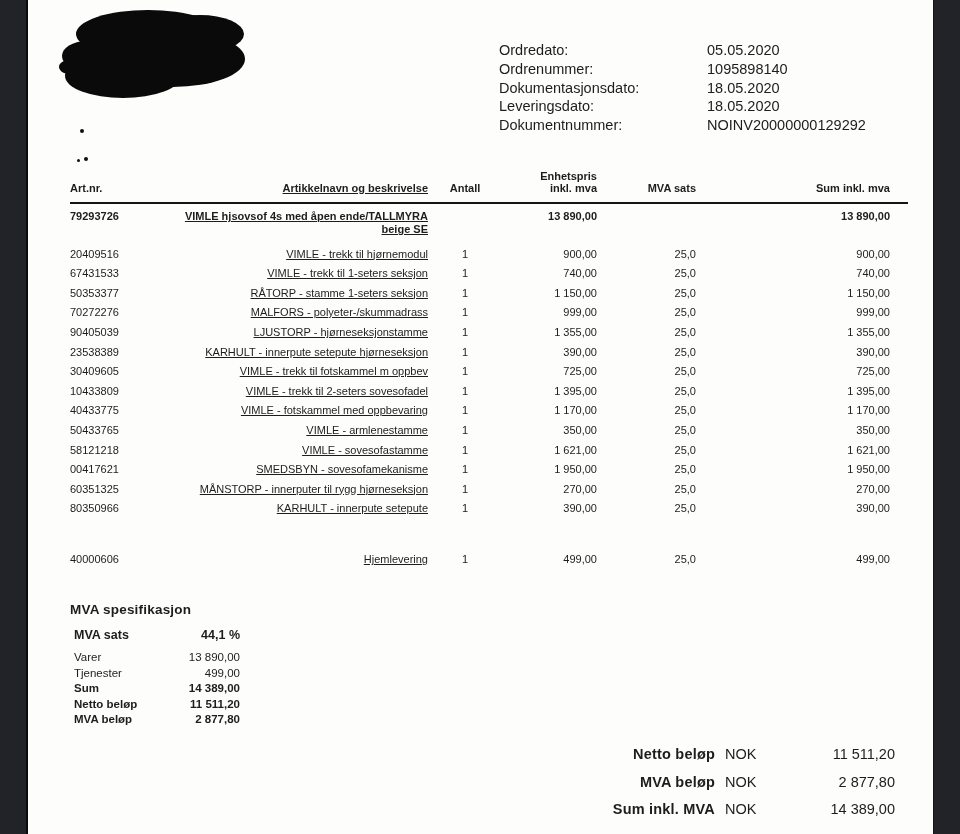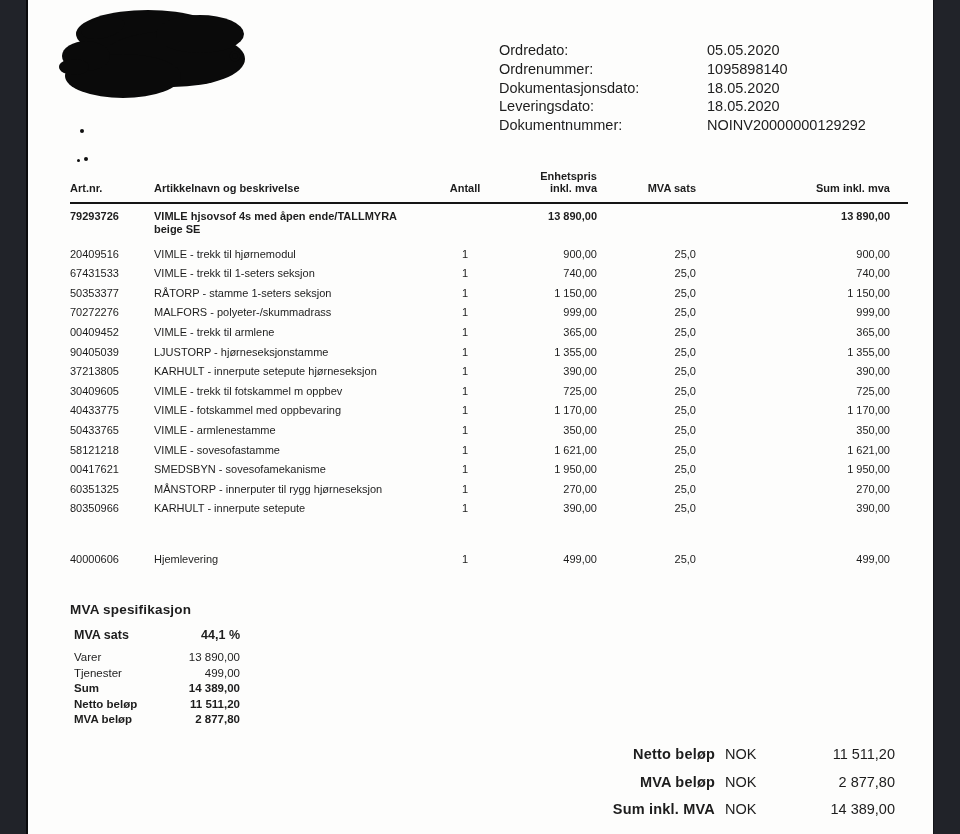--- a/index.html
+++ b/index.html
@@ -33,21 +33,21 @@
   table.items {
     position:absolute; left:42px; top:170px; width:820px;
     border-collapse:collapse; table-layout:fixed;
     font-size:11px;
   }
   table.items th {
     font-weight:bold; vertical-align:bottom;
     padding:0 0 13px 0; font-size:11px; line-height:12px;
   }
   .c-art  { width:84px;  text-align:left;  }
-  .c-name { width:274px; text-align:left;  }
+  .c-name { width:274px; text-align:right;text-decoration:underline;  }
   .c-qty  { width:74px;  text-align:center;}
   .c-unit { width:95px;  text-align:right; }
   .c-vat  { width:99px;  text-align:right; }
   .c-sum  { width:194px; text-align:right; }
   th.c-sum { padding-right:37px; }
   table.items tbody td { padding:3.3px 0; line-height:13px; vertical-align:top; }
   table.items tbody tr.bold td { font-weight:bold; padding-bottom:8px; }
   table.items tbody tr.gap td { padding-top:34.7px; }
   .header-rule {
     position:absolute; left:42px; top:202px; width:838px; height:2px;
@@ -162,50 +162,50 @@
         </tr>
         <tr>
           <td class="c-art">70272276</td>
           <td class="c-name">MALFORS - polyeter-/skummadrass</td>
           <td class="c-qty">1</td>
           <td class="c-unit">999,00</td>
           <td class="c-vat">25,0</td>
           <td class="c-sum">999,00</td>
         </tr>
         <tr>
-          <td class="c-art">00409452</td>
-          <td class="c-name">VIMLE - trekk til armlene</td>
-          <td class="c-qty">1</td>
-          <td class="c-unit">365,00</td>
-          <td class="c-vat">25,0</td>
-          <td class="c-sum">365,00</td>
-        </tr>
-        <tr>
           <td class="c-art">90405039</td>
           <td class="c-name">LJUSTORP - hjørneseksjonstamme</td>
           <td class="c-qty">1</td>
           <td class="c-unit">1 355,00</td>
           <td class="c-vat">25,0</td>
           <td class="c-sum">1 355,00</td>
         </tr>
         <tr>
-          <td class="c-art">37213805</td>
+          <td class="c-art">23538389</td>
           <td class="c-name">KARHULT - innerpute setepute hjørneseksjon</td>
           <td class="c-qty">1</td>
           <td class="c-unit">390,00</td>
           <td class="c-vat">25,0</td>
           <td class="c-sum">390,00</td>
         </tr>
         <tr>
           <td class="c-art">30409605</td>
           <td class="c-name">VIMLE - trekk til fotskammel m oppbev</td>
           <td class="c-qty">1</td>
           <td class="c-unit">725,00</td>
           <td class="c-vat">25,0</td>
           <td class="c-sum">725,00</td>
+        </tr>
+        <tr>
+          <td class="c-art">10433809</td>
+          <td class="c-name">VIMLE - trekk til 2-seters sovesofadel</td>
+          <td class="c-qty">1</td>
+          <td class="c-unit">1 395,00</td>
+          <td class="c-vat">25,0</td>
+          <td class="c-sum">1 395,00</td>
         </tr>
         <tr>
           <td class="c-art">40433775</td>
           <td class="c-name">VIMLE - fotskammel med oppbevaring</td>
           <td class="c-qty">1</td>
           <td class="c-unit">1 170,00</td>
           <td class="c-vat">25,0</td>
           <td class="c-sum">1 170,00</td>
         </tr>
         <tr>

